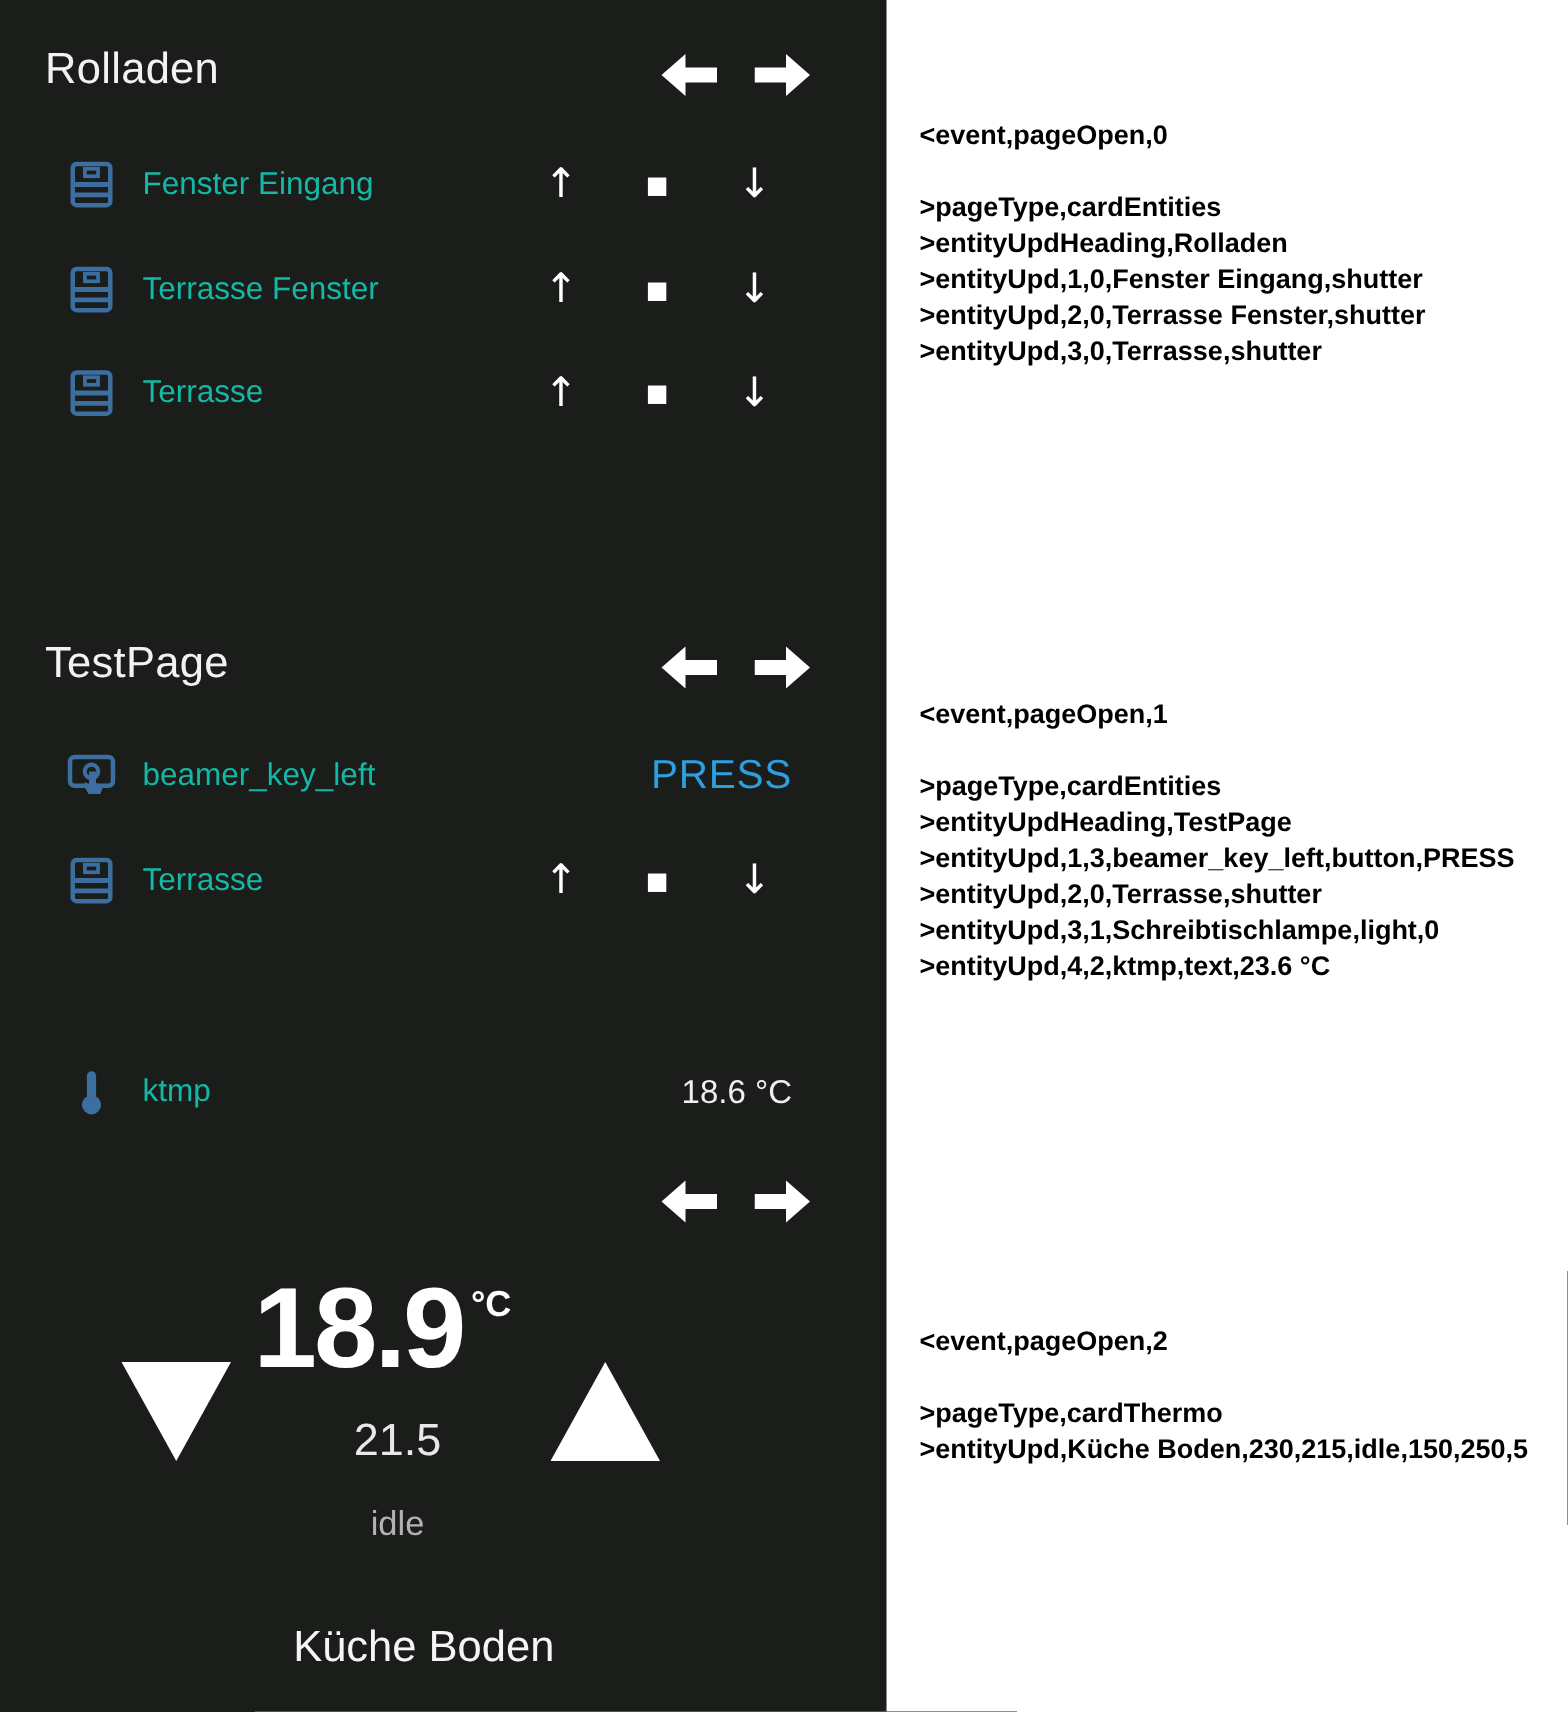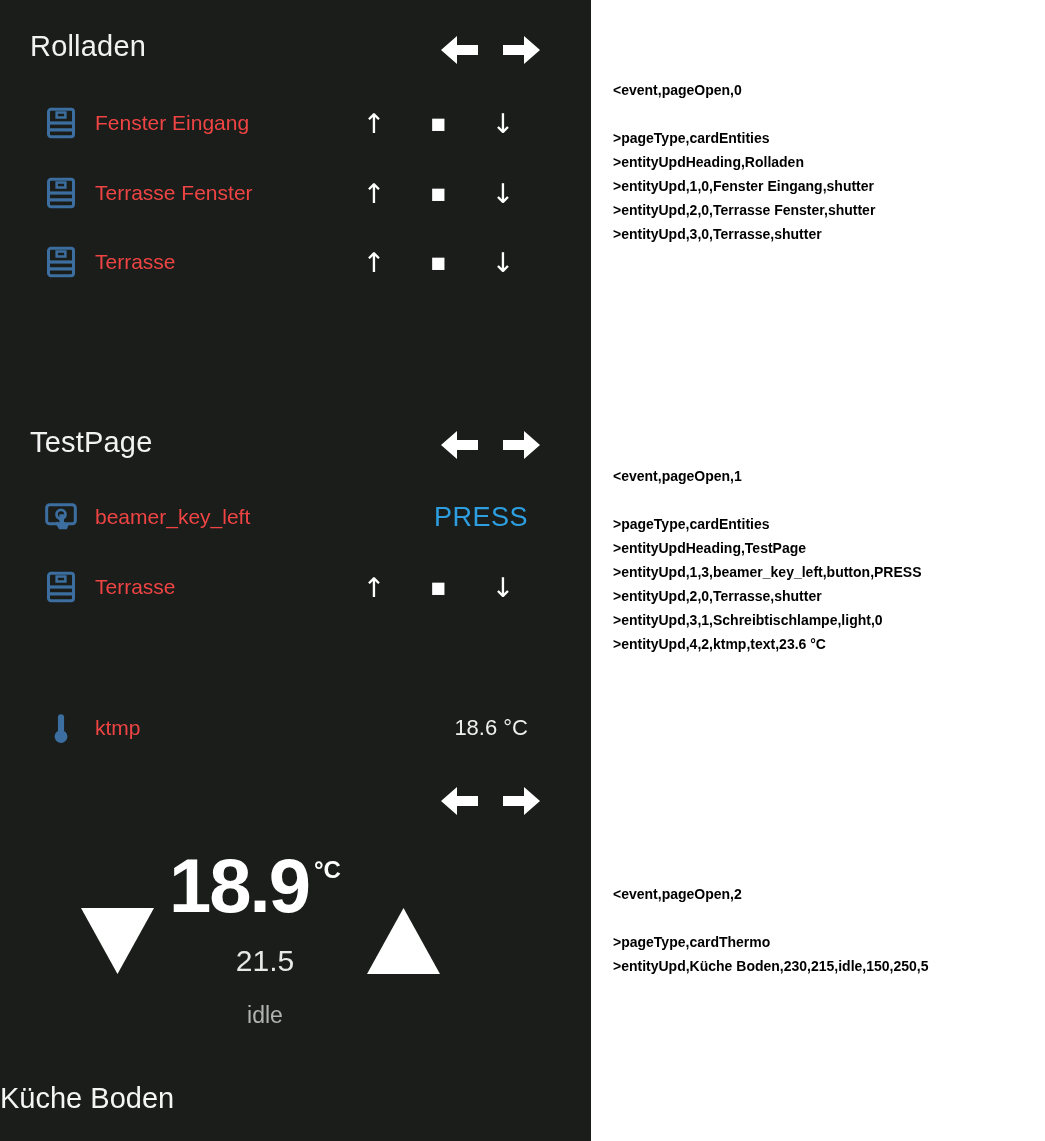--- a/index.html
+++ b/index.html
@@ -7,44 +7,44 @@
 
   
   .panel{position:absolute;left:0;top:0;width:591px;height:1141px;background:#1a1d1a;color:#f2f2f2;}
 
   .heading{position:absolute;left:30px;font-size:29px;font-weight:400;color:#f2f2f2;letter-spacing:0.2px;}
   .nav-arrow{position:absolute;width:38px;height:30px;cursor:pointer;}
   .nav-arrow svg{display:block;}
 
   .row{position:absolute;left:0;width:565px;height:46px;}
   .row .icon{position:absolute;left:44px;top:50%;transform:translateY(-50%);width:34px;height:34px;display:flex;align-items:center;justify-content:center;}
-  .row .label{position:absolute;left:95px;top:50%;transform:translateY(-50%);font-size:21px;color:#ef4444;white-space:nowrap;}
+  .row .label{position:absolute;left:95px;top:50%;transform:translateY(-50%);font-size:21px;color:#14b8a6;white-space:nowrap;}
   .ctl{position:absolute;top:50%;transform:translateY(-50%);width:38px;text-align:center;color:#ffffff;font-family:"DejaVu Sans",sans-serif;cursor:pointer;}
   .ctl.up{left:355px;font-size:27px;}
   .ctl.stop{left:419px;font-size:16px;}
   .ctl.down{left:484px;font-size:27px;}
 
   .press{position:absolute;right:37px;top:50%;transform:translateY(-50%);font-size:27px;color:#2d9fe0;letter-spacing:0.5px;cursor:pointer;}
   .value{position:absolute;right:37px;top:50%;transform:translateY(-50%);font-size:22px;color:#efefef;white-space:nowrap;}
 
   .toggle{position:absolute;right:22px;top:50%;transform:translateY(-50%);width:64px;height:30px;border-radius:15px;background:#474747;cursor:pointer;}
   .toggle .knob{position:absolute;left:-2px;top:-3px;width:36px;height:36px;border-radius:50%;background:#a3a3a3;}
 
   
   .thermo-temp{position:absolute;left:95px;top:842px;width:320px;text-align:center;white-space:nowrap;}
   .thermo-temp .num{font-size:76px;font-weight:700;letter-spacing:-2px;color:#ffffff;}
   .thermo-temp .unit{display:inline-block;font-size:24px;font-weight:700;color:#ffffff;transform:translateY(-34px);margin-left:5px;}
   .thermo-sub{position:absolute;left:100px;top:944px;width:330px;text-align:center;}
   .thermo-sub .target{font-size:30px;color:#e8e8e8;}
   .thermo-sub .state{font-size:23px;color:#b2b2b2;margin-top:24px;}
   .tri{position:absolute;cursor:pointer;}
-  .thermo-title{position:absolute;left:0;top:1082px;width:565px;font-size:29px;color:#f5f5f5;}
+  .thermo-title{position:absolute;left:0;top:1082px;width:565px;text-align:center;font-size:29px;color:#f5f5f5;}
 
   
-  .protocol{position:absolute;left:613px;width:430px;color:#000;font-weight:700;font-size:14px;line-height:24px;white-space:nowrap;}
+  .protocol{position:absolute;left:613px;width:430px;color:#000;font-weight:700;font-size:18px;line-height:24px;white-space:nowrap;}
   .protocol .gap{height:24px;}
   .b0{top:78px;} .b1{top:464px;} .b2{top:882px;}
 
   svg .st{stroke:#3c6e9f;fill:none;}
   svg .fl{fill:#3c6e9f;}
 </style>
 </head>
 <body>
 
 <div class="panel">

